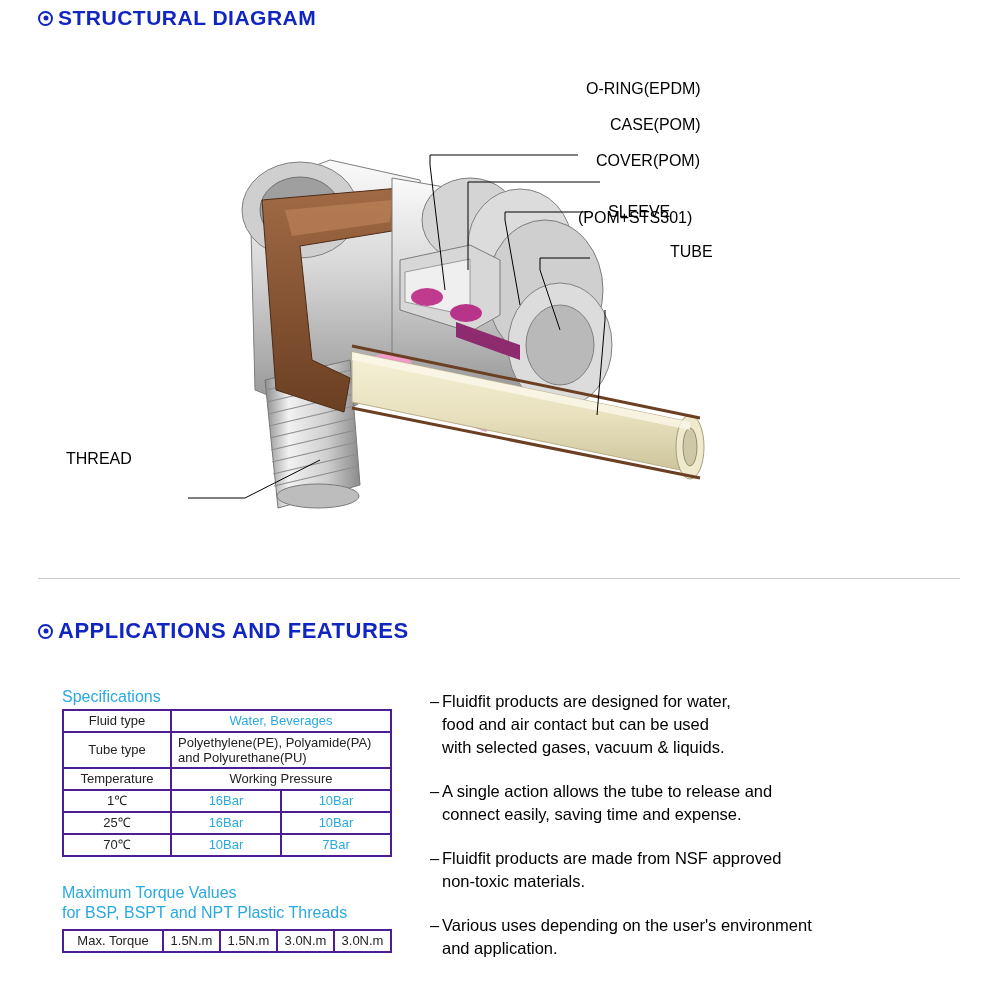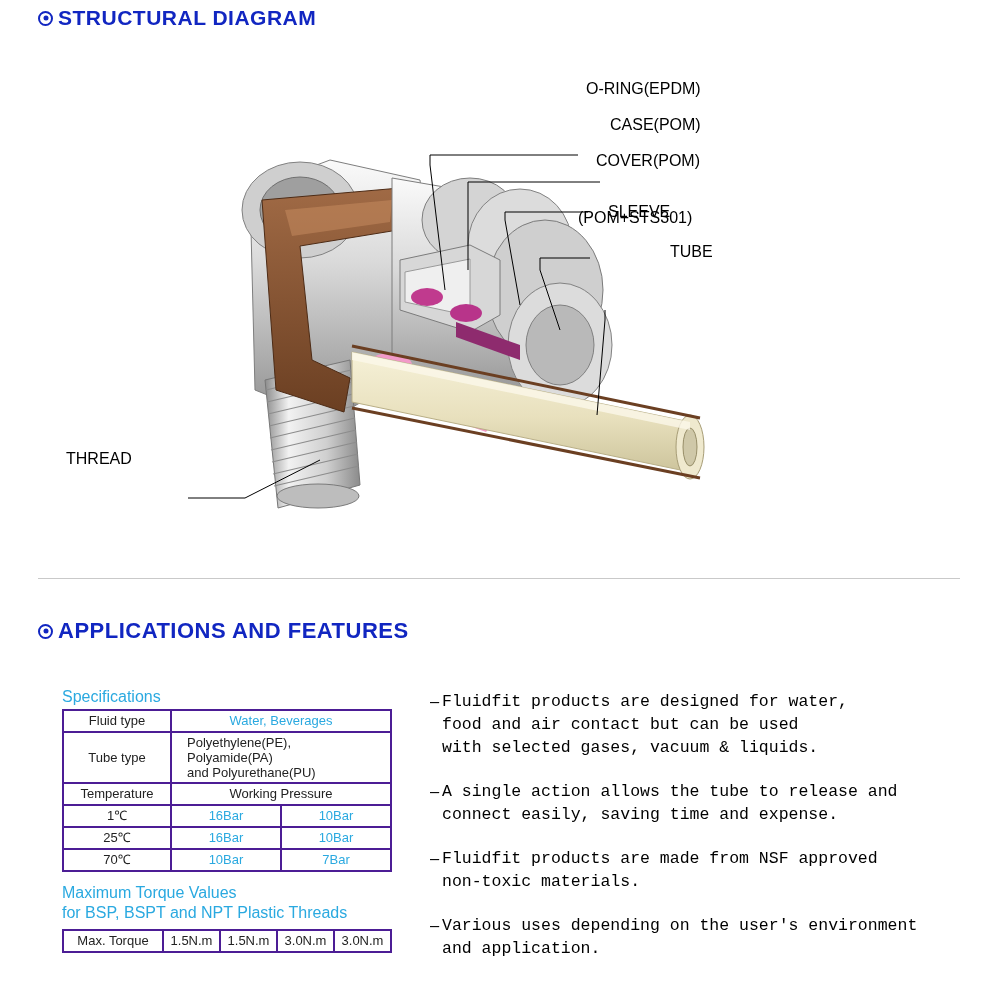--- a/index.html
+++ b/index.html
@@ -98,21 +98,21 @@
     width: 520px;
     font-size: 16.5px;
     line-height: 23px;
     color: #000;
   }
   #features .feature {
     display: flex;
     margin-bottom: 21px;
   }
   #features .dash { width: 12px; flex: none; }
-  #features .txt { white-space: pre-line; font-family: Liberation Mono, monospace; }
+  #features .txt { white-space: pre-line; }
 </style>
 </head>
 <body>
 
 <div class="page">
 
   <div class="sec-heading" id="heading-structural">
     <span class="bullet"></span>
     <span>STRUCTURAL DIAGRAM</span>
   </div>
@@ -224,21 +224,21 @@
 
   <div class="tbl-title" id="spec-title">Specifications</div>
   <table class="grid" id="spec-table">
     <tbody>
         <tr>
       <td class="lbl dark">Fluid type</td>
       <td class="blue" colspan="2">Water, Beverages</td>
     </tr>
     <tr>
       <td class="lbl dark">Tube type</td>
-      <td class="dark" colspan="2" style="text-align:left; white-space:pre-line; line-height:15px; padding:2px 15px;">Polyethylene(PE), Polyamide(PA)
+      <td class="dark" colspan="2" style="text-align:left; white-space:pre-line; line-height:15px; padding:2px 6px;">Polyethylene(PE), Polyamide(PA)
 and Polyurethane(PU)</td>
     </tr>
     <tr>
       <td class="lbl dark">Temperature</td>
       <td class="dark" colspan="2">Working Pressure</td>
     </tr>
     <tr>
       <td class="lbl dark">1℃</td>
       <td class="blue">16Bar</td>
       <td class="blue">10Bar</td>

